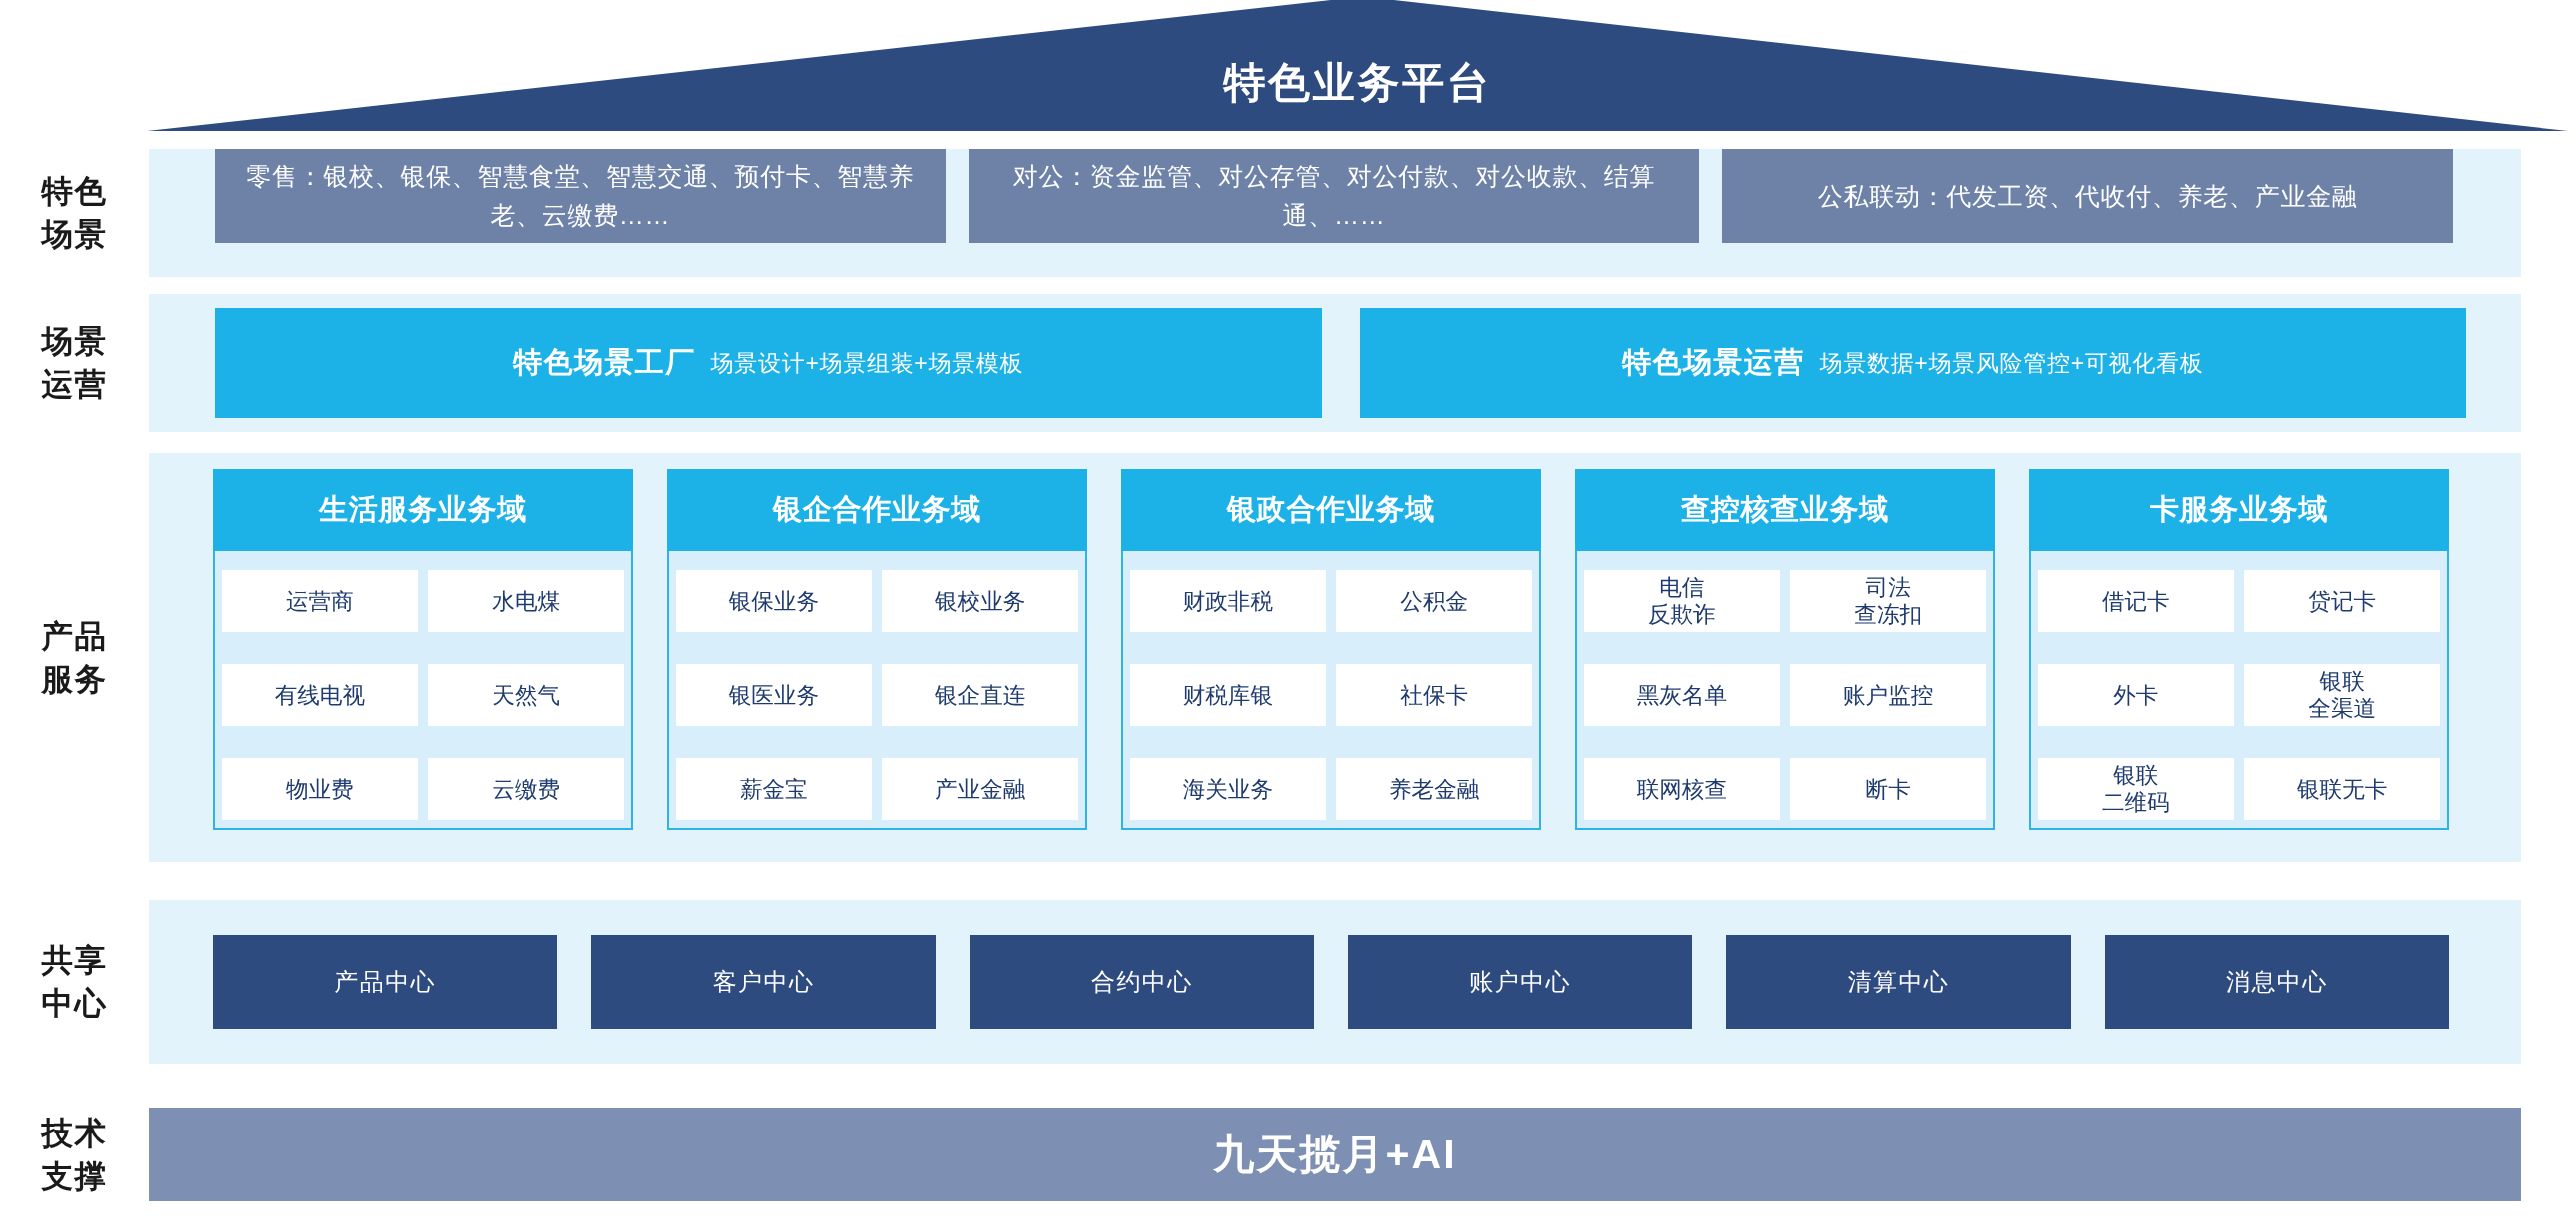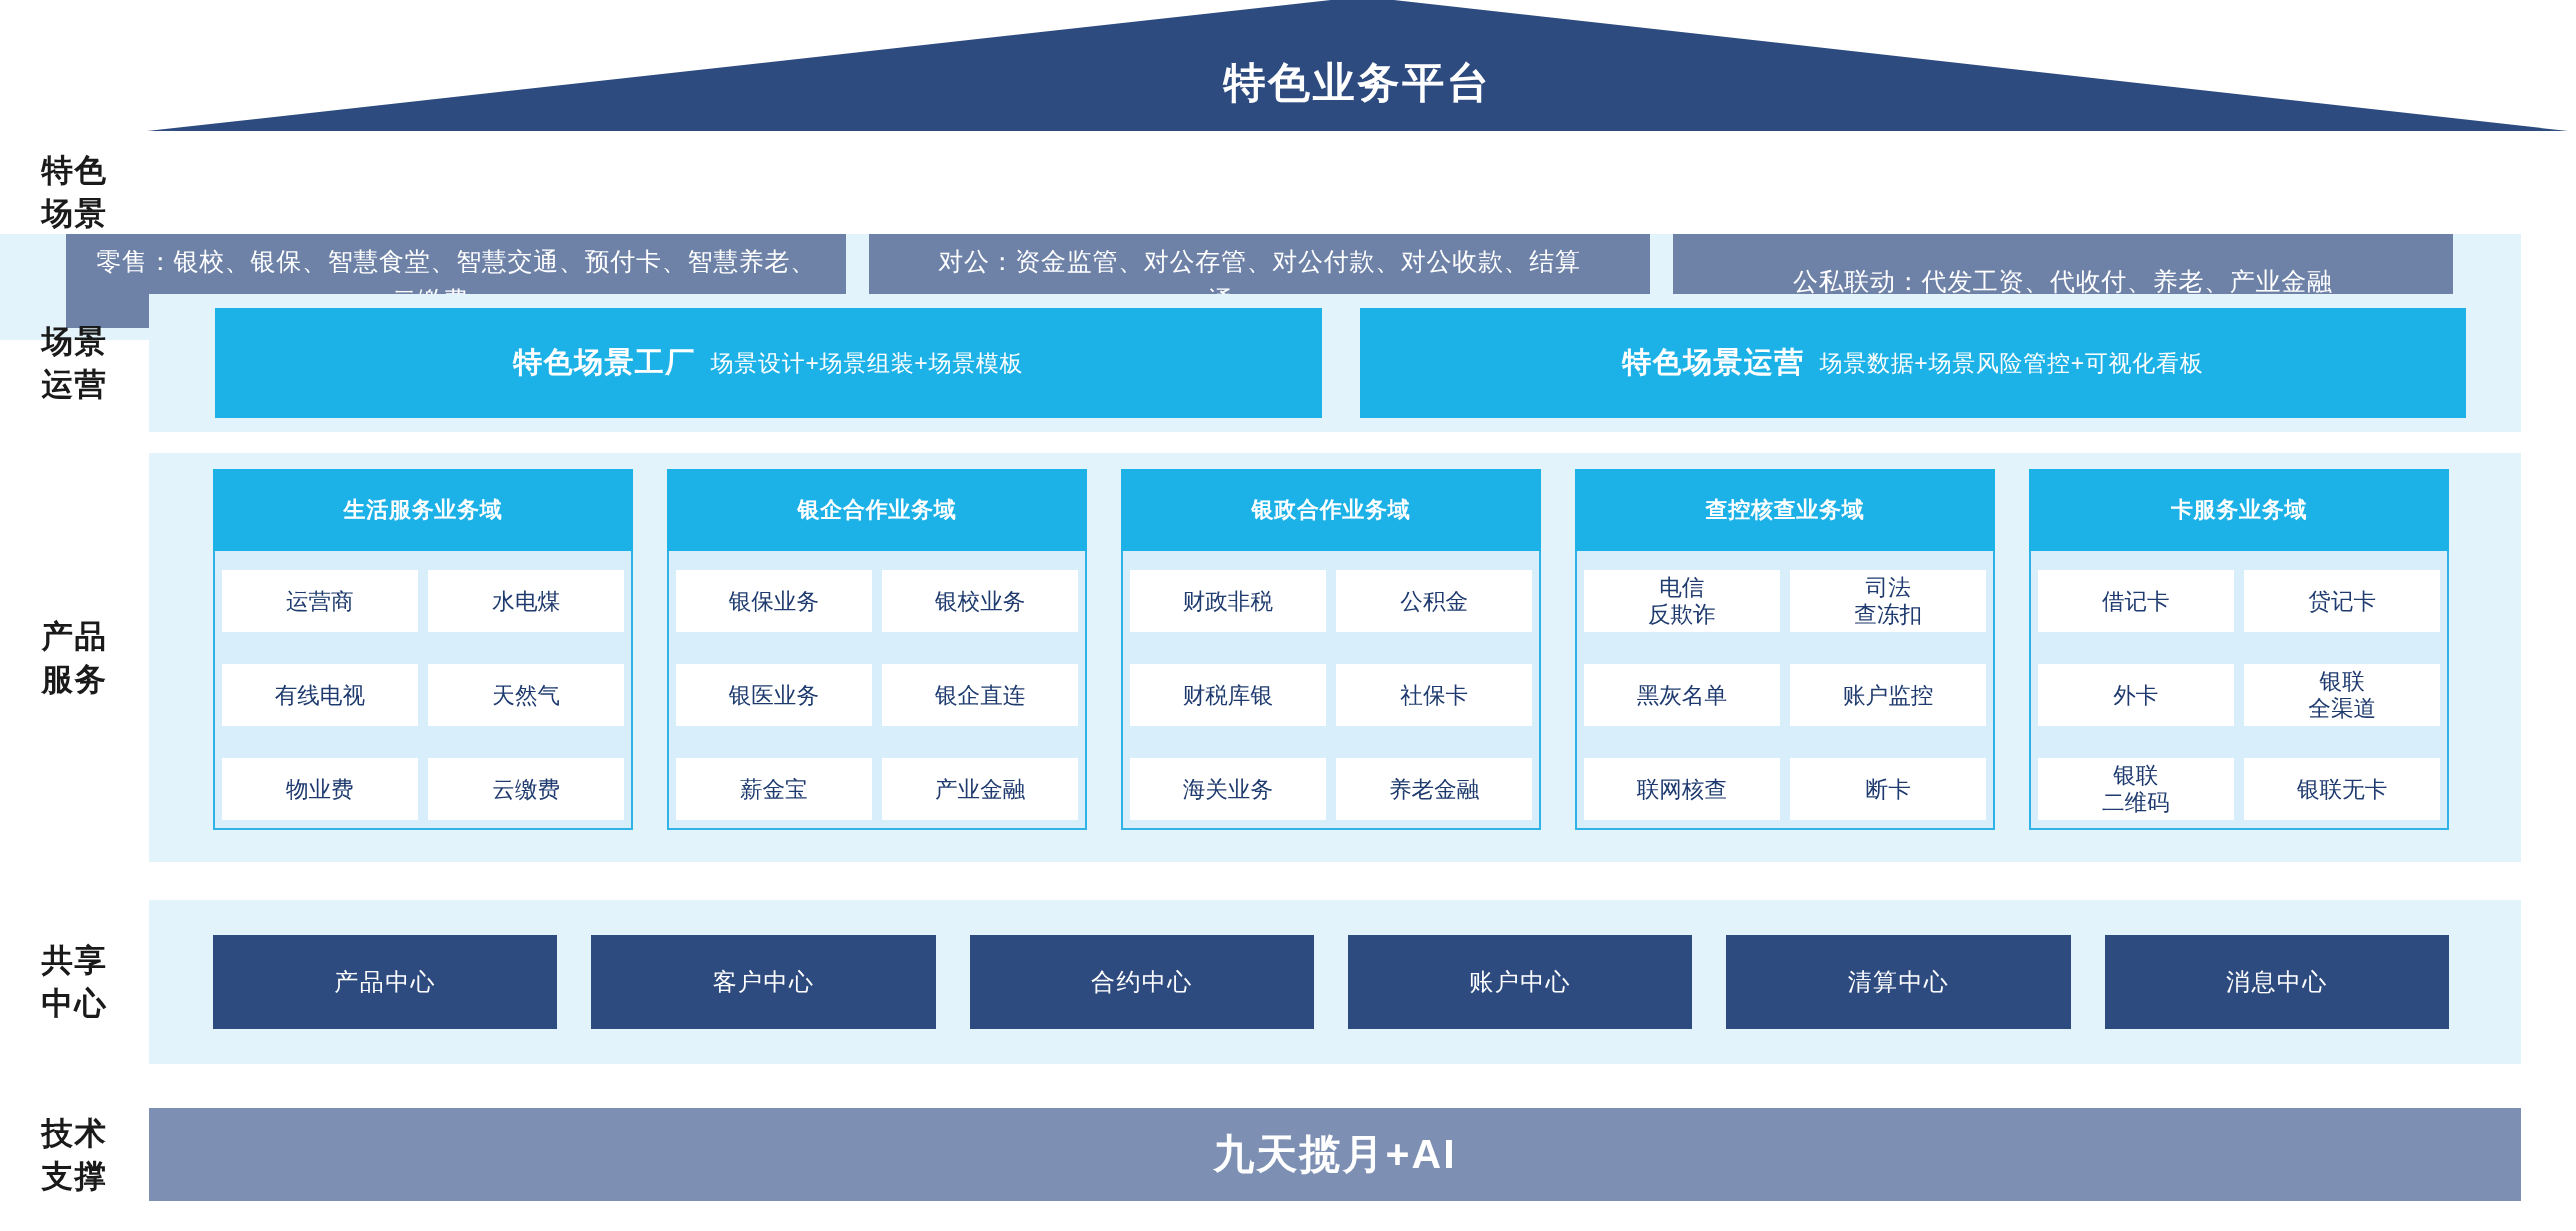--- a/index.html
+++ b/index.html
@@ -26,42 +26,42 @@
     padding-bottom:20.5px;}
 
   
   .row{position:absolute;left:0;display:flex;align-items:stretch;width:2576px;}
   .side-label{width:149px;display:flex;align-items:center;justify-content:center;
     color:#1A1A1A;font-size:31.5px;font-weight:700;line-height:1.35;text-align:center;
     white-space:pre-line;letter-spacing:1.4px;}
   .band{flex:1;margin-right:55px;background:var(--band);display:flex;}
 
   
-  .row-scenes{top:149px;height:128px;flex-direction:column;}
+  .row-scenes{top:149px;height:128px;}
   .row-scenes .band{align-items:flex-start;gap:23px;padding:0 68px 12px 66px;}
   .scene-box{flex:1;height:94px;background:var(--slate);color:#FFFFFF;
     display:flex;align-items:center;justify-content:center;text-align:center;
     font-size:25px;line-height:1.55;padding:0 30px;letter-spacing:0.7px;}
 
   
   .row-ops{top:294px;height:138px;}
   .row-ops .band{align-items:center;gap:38px;padding:0 55px 0 66px;}
   .ops-box{flex:1;height:110px;background:var(--cyan);color:#FFFFFF;
     display:flex;flex-direction:row;align-items:center;justify-content:center;
     gap:15px;text-align:center;}
   .ops-title{font-size:29px;font-weight:700;letter-spacing:1.4px;}
   .ops-subtitle{font-size:23px;letter-spacing:0.7px;}
 
   
   .row-products{top:453px;height:409px;}
   .row-products .band{align-items:flex-start;gap:34px;padding:16.4px 72px 0 64px;}
   .domain-col{flex:1;height:361px;display:flex;flex-direction:column;}
   .domain-header{height:104px;background:var(--cyan);color:#FFFFFF;
     display:flex;align-items:center;justify-content:center;
-    font-size:22px;font-weight:700;letter-spacing:0.7px;}
+    font-size:29px;font-weight:700;letter-spacing:0.7px;}
   .domain-body{flex:1;background:var(--panel);
     border:2.1px solid var(--panel-border);border-top:none;
     display:grid;grid-template-columns:1fr 1fr;
     grid-auto-rows:62px;column-gap:10.3px;row-gap:32px;
     padding:19px 6.8px 8.2px 6.8px;}
   .domain-cell{background:#FFFFFF;color:var(--cell-text);
     display:flex;align-items:center;justify-content:center;text-align:center;
     font-size:22.6px;font-weight:500;line-height:1.2;white-space:pre-line;}
 
   

